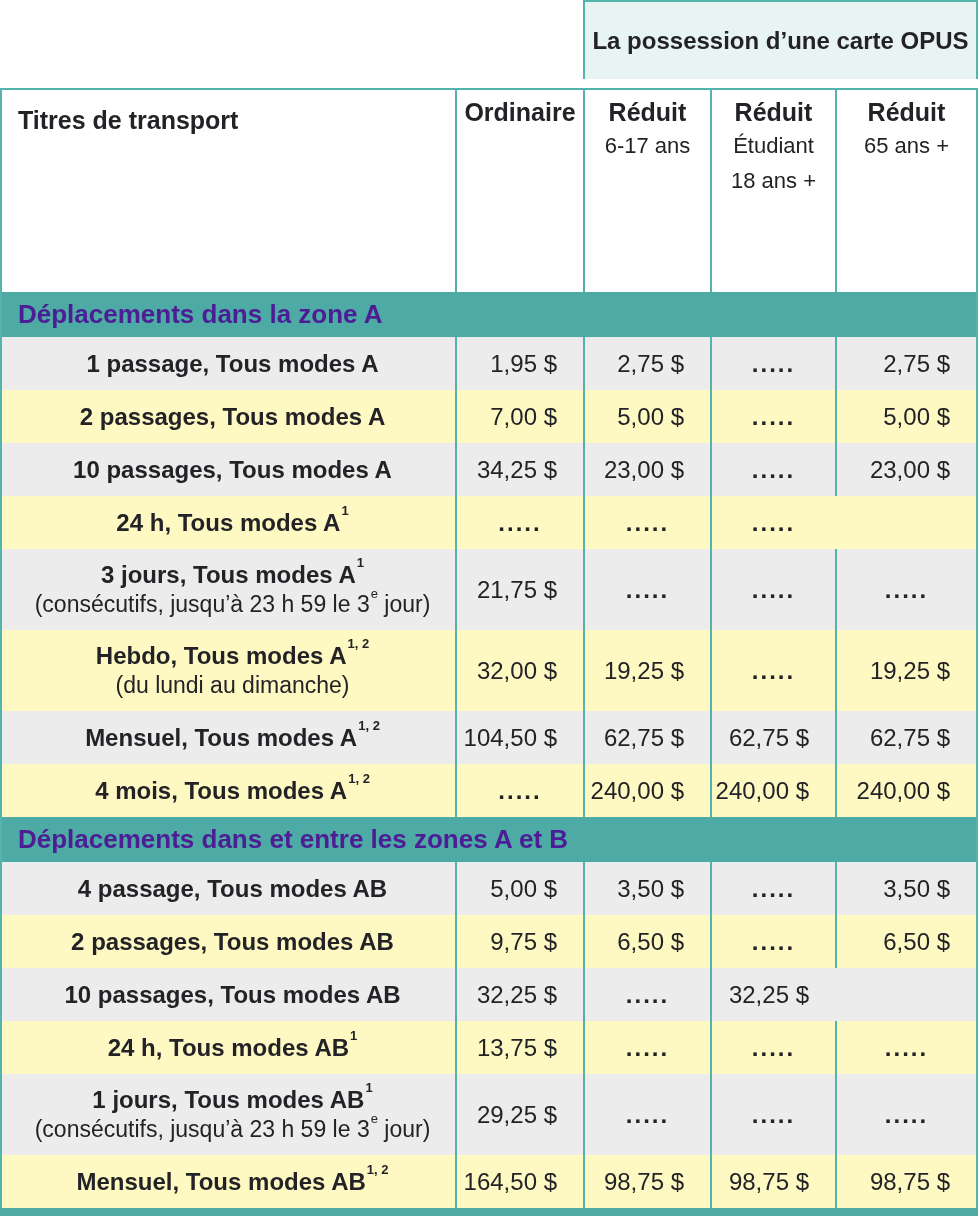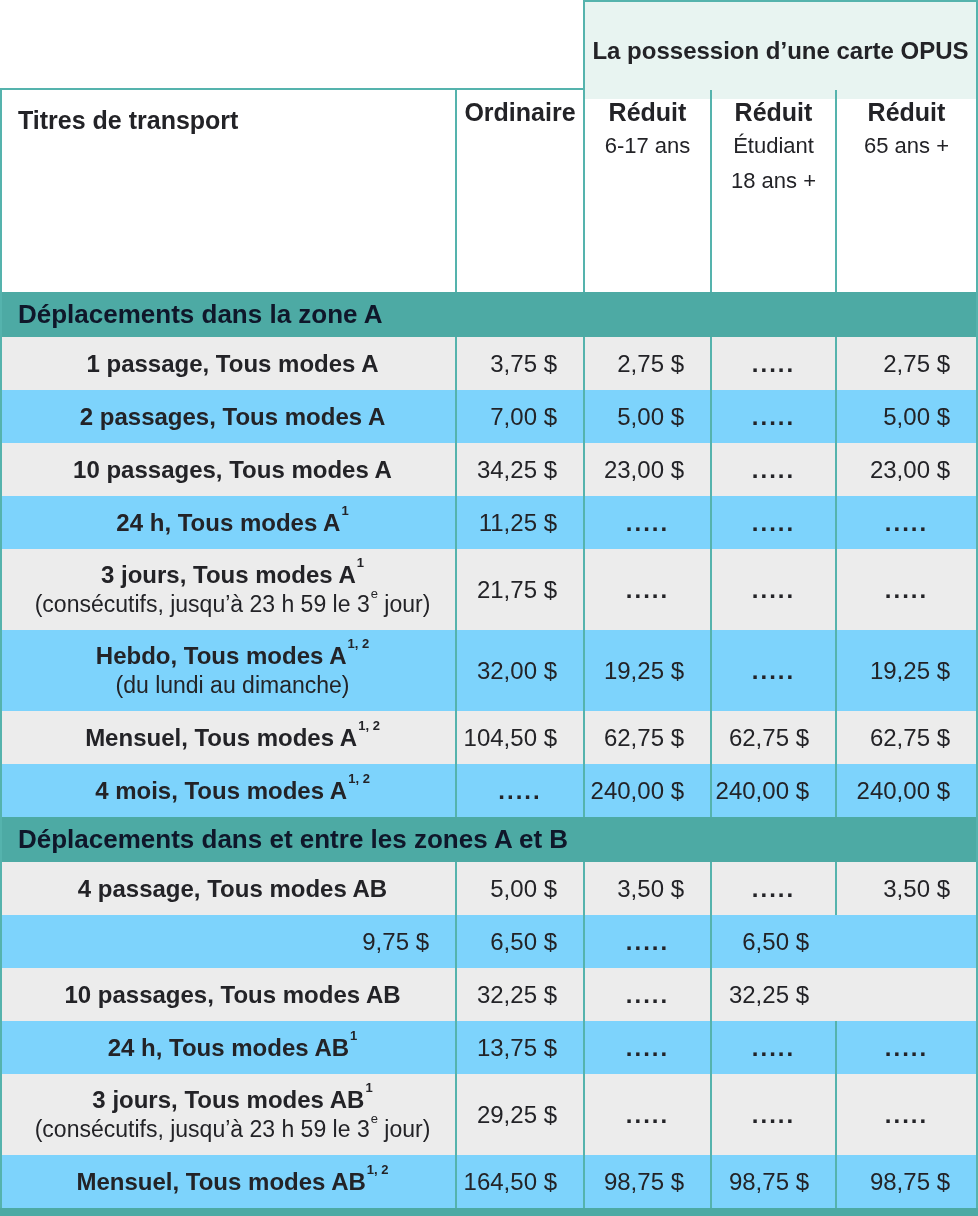--- a/index.html
+++ b/index.html
@@ -16,21 +16,21 @@
     font-family:"Liberation Sans", sans-serif;
     color:var(--text);
     -webkit-font-smoothing:antialiased;
   }
   .page{width:978px;}
 
   
   .top-row{display:flex;height:88px;}
   .top-spacer{width:583px;height:88px;background:#fff;}
   .opus-banner{
-    width:395px;height:99px;
+    width:395px;height:79px;
     background:var(--banner-bg);
     border:2px solid var(--teal-line);
     border-bottom:none;
     display:flex;flex-direction:column;justify-content:center;
     text-align:center;font-weight:bold;font-size:24px;line-height:1.4;
   }
 
   
   .table{
     border-left:2px solid var(--teal-line);
@@ -43,30 +43,30 @@
 
   
   .header-row{min-height:202px;background:#fff;}
   .title-col-cell{padding:16px 10px 0 16px;font-size:25px;font-weight:bold;}
   .head-cell{padding-top:7px;text-align:center;}
   .head-title{font-size:25px;font-weight:bold;line-height:1.2;}
   .head-sub{font-size:22px;font-weight:normal;line-height:1.45;margin-top:3px;}
 
   
   .section-bar{
-    background:var(--teal);color:#0f172a;
+    background:var(--teal);color:#4c1d95;
     min-height:45px;display:flex;align-items:center;
     padding-left:16px;font-size:26px;font-weight:bold;
   }
 
   
   .row{min-height:53px;}
   .row .cell{display:flex;align-items:center;}
   .alt-gray{background:var(--row-gray);text-align:center;}
-  .alt-white{background:#7dd3fc;}
+  .alt-white{background:#fef9c3;}
   .label-cell{
     flex-direction:column;align-items:flex-start;justify-content:center;
     padding:10px 8px 10px 16px;
   }
   .label-line{font-size:24px;font-weight:bold;line-height:1.3;}
   .note-line{font-size:23px;font-weight:normal;line-height:1.3;}
   .price-cell{justify-content:flex-end;padding-right:26px;font-size:24px;font-weight:normal;}
   .price-cell.dots{justify-content:center;padding-right:0;letter-spacing:2px;font-weight:bold;}
   sup.sup, sup.note-sup{
     font-size:13px;line-height:0;position:relative;top:-0.55em;margin-left:1px;font-weight:bold;
@@ -109,21 +109,21 @@
         </div>
       </div>
 
   <div class="section-bar">
         <span class="section-title">Déplacements dans la zone A</span>
       </div>
       <div class="grid-row row alt-gray">
         <div class="cell label-cell">
           <div class="label-line"><span class="lbl">1 passage, Tous modes A</span></div>
         </div>
-        <div class="cell price-cell">3,75 $</div>
+        <div class="cell price-cell">1,95 $</div>
         <div class="cell price-cell">2,75 $</div>
         <div class="cell price-cell dots">.....</div>
         <div class="cell price-cell">2,75 $</div>
       </div>
       <div class="grid-row row alt-white">
         <div class="cell label-cell">
           <div class="label-line"><span class="lbl">2 passages, Tous modes A</span></div>
         </div>
         <div class="cell price-cell">7,00 $</div>
         <div class="cell price-cell">5,00 $</div>
@@ -136,21 +136,20 @@
         </div>
         <div class="cell price-cell">34,25 $</div>
         <div class="cell price-cell">23,00 $</div>
         <div class="cell price-cell dots">.....</div>
         <div class="cell price-cell">23,00 $</div>
       </div>
       <div class="grid-row row alt-white">
         <div class="cell label-cell">
           <div class="label-line"><span class="lbl">24 h, Tous modes A</span><sup class="sup">1</sup></div>
         </div>
-        <div class="cell price-cell">11,25 $</div>
         <div class="cell price-cell dots">.....</div>
         <div class="cell price-cell dots">.....</div>
         <div class="cell price-cell dots">.....</div>
       </div>
       <div class="grid-row row alt-gray">
         <div class="cell label-cell">
           <div class="label-line"><span class="lbl">3 jours, Tous modes A</span><sup class="sup">1</sup></div>
           <div class="note-line"><span class="note-txt">(consécutifs, jusqu’à 23 h 59 le 3</span><sup class="note-sup">e</sup><span class="note-txt"> jour)</span></div>
         </div>
         <div class="cell price-cell">21,75 $</div>
@@ -192,20 +191,23 @@
       <div class="grid-row row alt-gray">
         <div class="cell label-cell">
           <div class="label-line"><span class="lbl">4 passage, Tous modes AB</span></div>
         </div>
         <div class="cell price-cell">5,00 $</div>
         <div class="cell price-cell">3,50 $</div>
         <div class="cell price-cell dots">.....</div>
         <div class="cell price-cell">3,50 $</div>
       </div>
       <div class="grid-row row alt-white">
+        <div class="cell label-cell">
+          <div class="label-line"><span class="lbl">2 passages, Tous modes AB</span></div>
+        </div>
         <div class="cell price-cell">9,75 $</div>
         <div class="cell price-cell">6,50 $</div>
         <div class="cell price-cell dots">.....</div>
         <div class="cell price-cell">6,50 $</div>
       </div>
       <div class="grid-row row alt-gray">
         <div class="cell label-cell">
           <div class="label-line"><span class="lbl">10 passages, Tous modes AB</span></div>
         </div>
         <div class="cell price-cell">32,25 $</div>
@@ -216,21 +218,21 @@
         <div class="cell label-cell">
           <div class="label-line"><span class="lbl">24 h, Tous modes AB</span><sup class="sup">1</sup></div>
         </div>
         <div class="cell price-cell">13,75 $</div>
         <div class="cell price-cell dots">.....</div>
         <div class="cell price-cell dots">.....</div>
         <div class="cell price-cell dots">.....</div>
       </div>
       <div class="grid-row row alt-gray">
         <div class="cell label-cell">
-          <div class="label-line"><span class="lbl">3 jours, Tous modes AB</span><sup class="sup">1</sup></div>
+          <div class="label-line"><span class="lbl">1 jours, Tous modes AB</span><sup class="sup">1</sup></div>
           <div class="note-line"><span class="note-txt">(consécutifs, jusqu’à 23 h 59 le 3</span><sup class="note-sup">e</sup><span class="note-txt"> jour)</span></div>
         </div>
         <div class="cell price-cell">29,25 $</div>
         <div class="cell price-cell dots">.....</div>
         <div class="cell price-cell dots">.....</div>
         <div class="cell price-cell dots">.....</div>
       </div>
       <div class="grid-row row alt-white">
         <div class="cell label-cell">
           <div class="label-line"><span class="lbl">Mensuel, Tous modes AB</span><sup class="sup">1, 2</sup></div>

